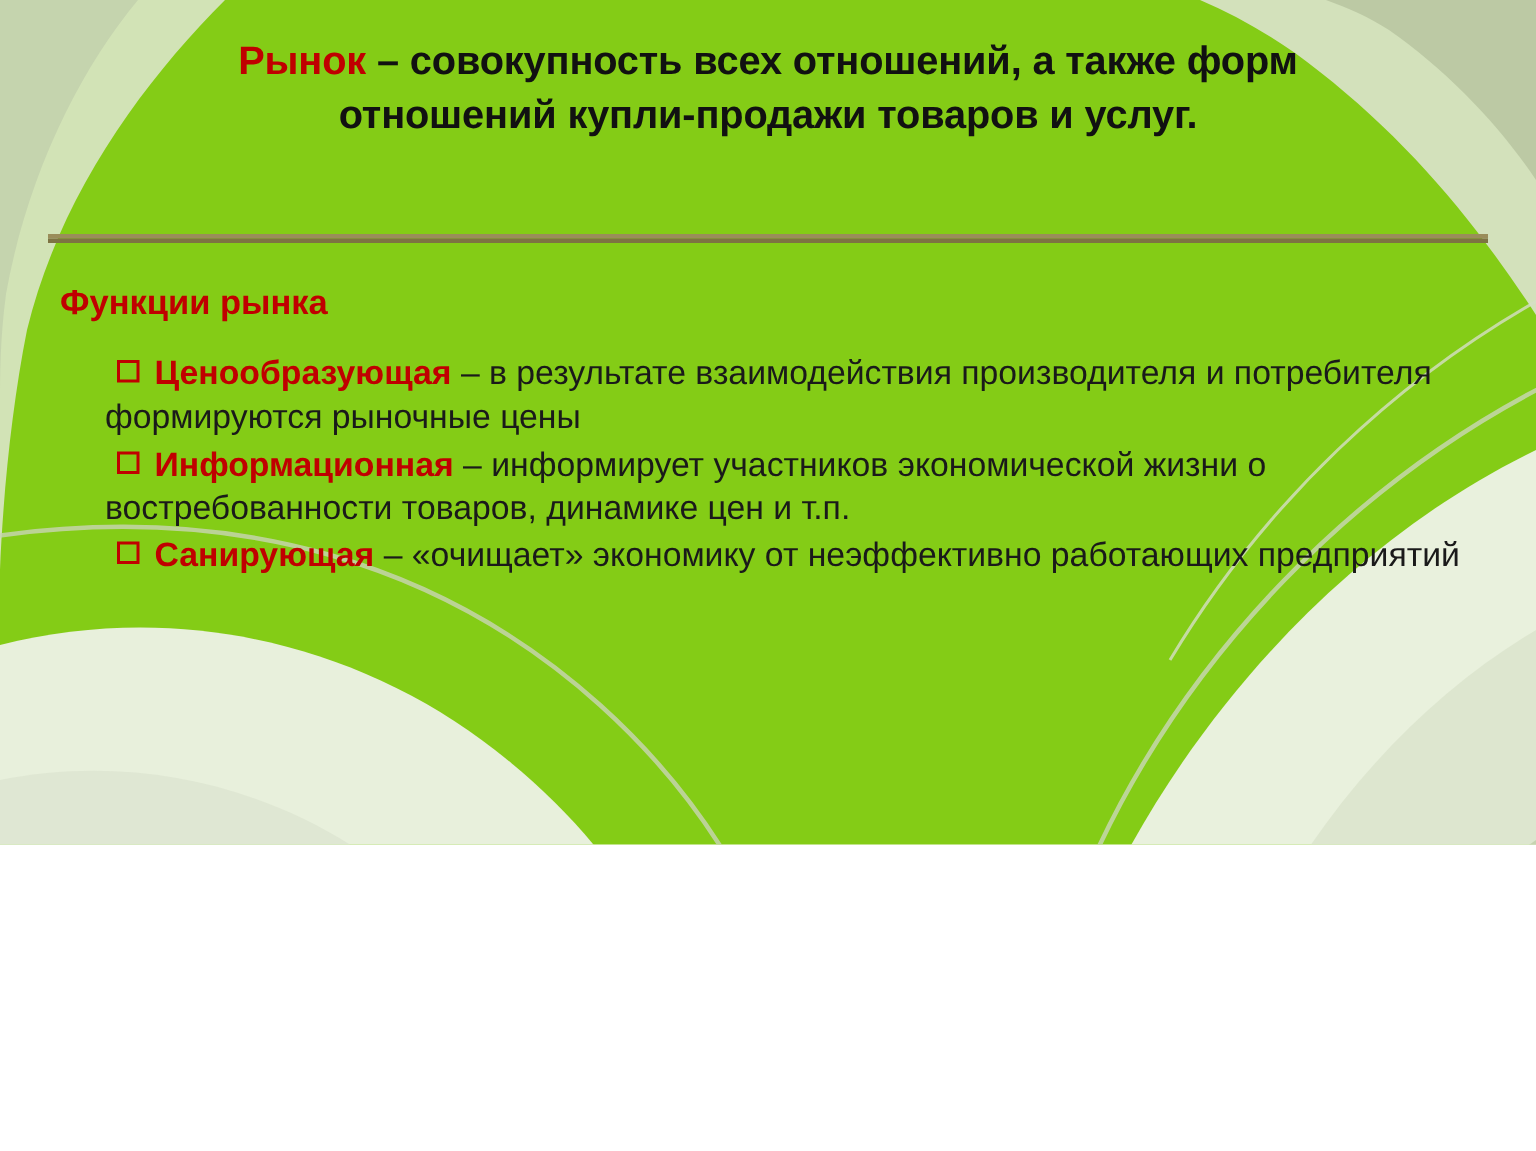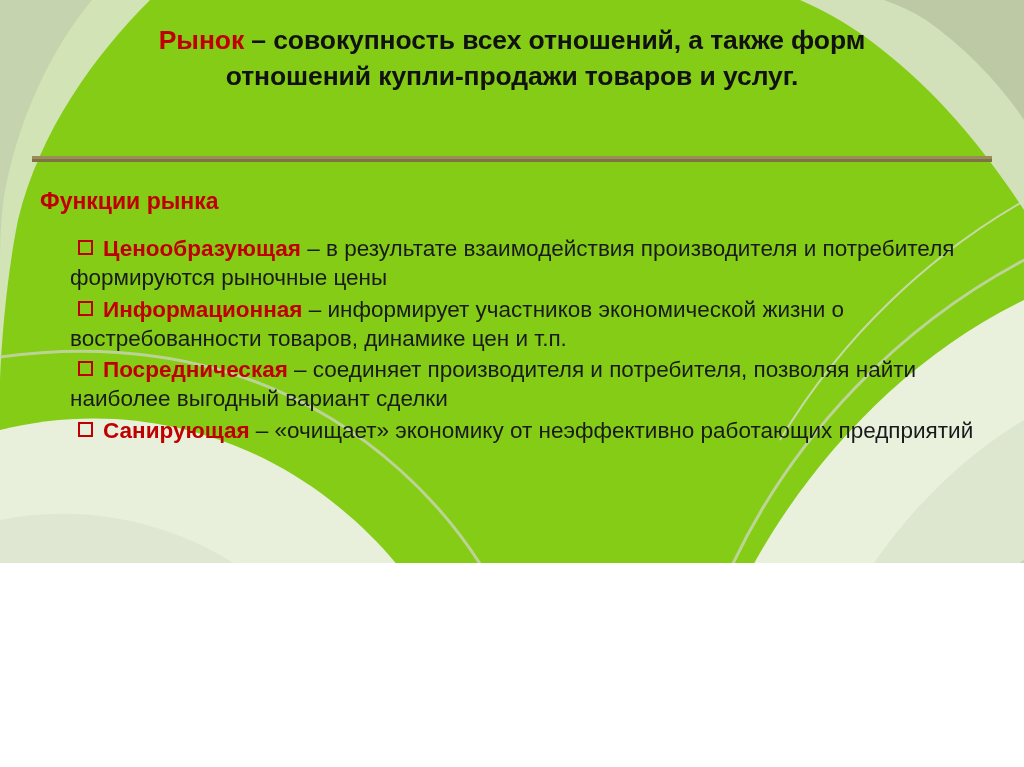--- a/index.html
+++ b/index.html
@@ -172,22 +172,19 @@
 
     <div class="item">
       <span class="bullet"></span><span class="term">Ценообразующая</span><span class="rest"> – в результате взаимодействия производителя и потребителя формируются рыночные цены</span>
     </div>
 
 
     <div class="item">
       <span class="bullet"></span><span class="term">Информационная</span><span class="rest"> – информирует участников экономической жизни о востребованности товаров, динамике цен и т.п.</span>
     </div>
 
-    <div class="item">
-      <span class="bullet"></span><span class="term">Посредническая</span><span class="rest"> – соединяет производителя и потребителя, позволяя найти наиболее выгодный вариант сделки</span>
-    </div>
 
     <div class="item">
       <span class="bullet"></span><span class="term">Санирующая</span><span class="rest"> – «очищает» экономику от неэффективно работающих предприятий</span>
     </div>
 
   </div>
 </div>
 
 </body></html>

